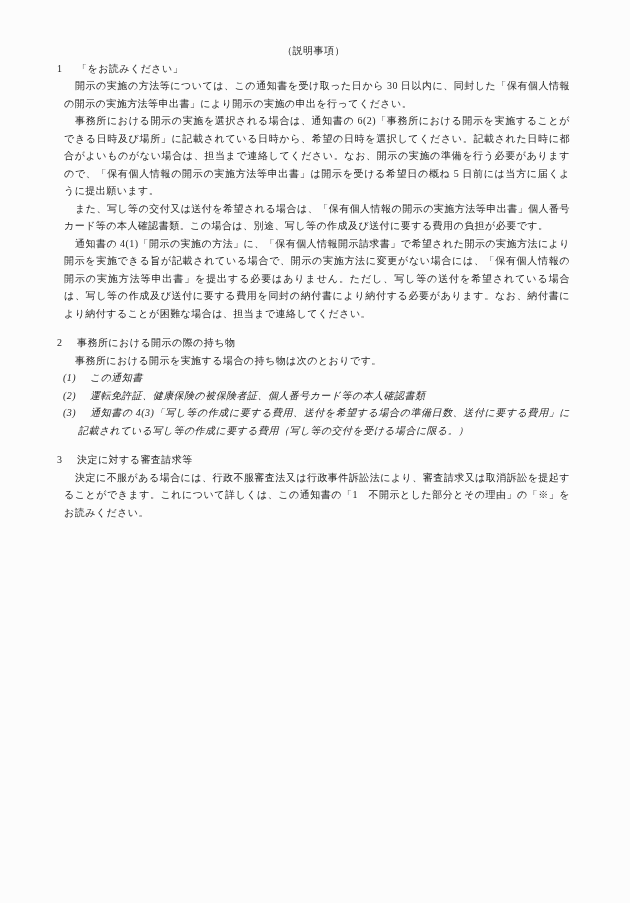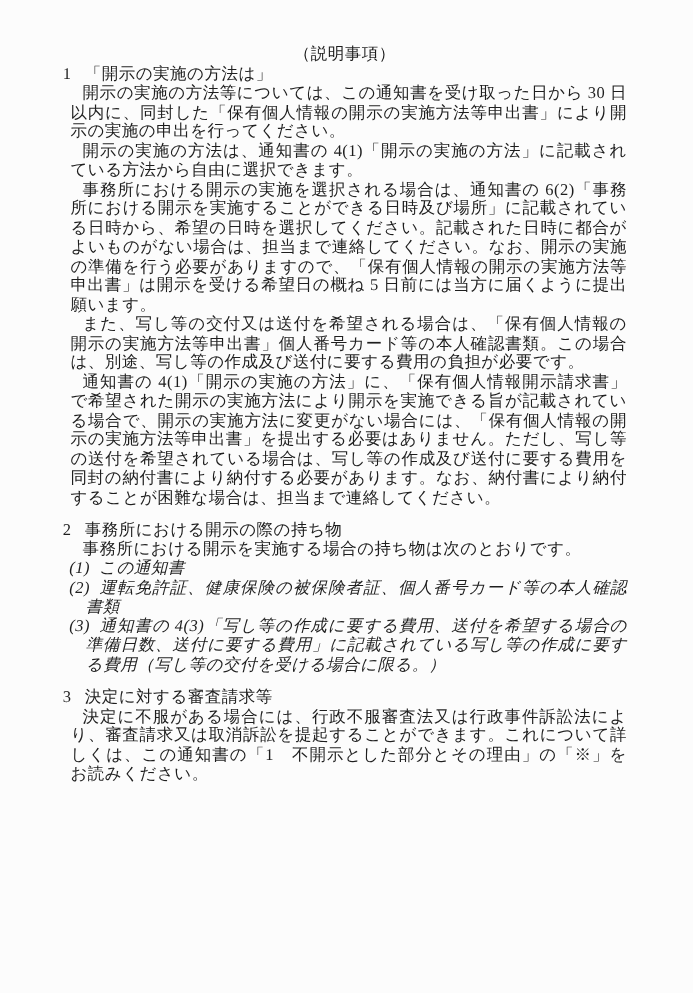--- a/index.html
+++ b/index.html
@@ -13,21 +13,21 @@
     overflow: hidden;
     background: #fcfcfc;
   }
   .page {
     box-sizing: border-box;
     width: 630px;
     height: 903px;
     padding: 42px 60px 0 57px;
     color: #1e1e1e;
     font-family: "Liberation Serif", "DejaVu Serif", serif;
-    font-size: 15px;
+    font-size: 10px;
     line-height: 17.5px;
     letter-spacing: 0.45px;
   }
   .doc-title {
     text-align: center;
     margin: 0 0 0 0;
   }
   .section { margin: 0; }
   .section + .section { margin-top: 12px; }
   .section-head { margin: 0; }
@@ -56,24 +56,23 @@
 </style>
 </head>
 <body>
 
 <div class="page">
 
   <div class="doc-title">（説明事項）</div>
 
   <section class="section">
     <div class="section-head">
-      <span class="num">1</span><span class="head-text">「開示の実施の方法は」</span>
+      <span class="num">1</span><span class="head-text">「をお読みください」</span>
     </div>
     <p class="para">開示の実施の方法等については、この通知書を受け取った日から 30 日以内に、同封した「保有個人情報の開示の実施方法等申出書」により開示の実施の申出を行ってください。</p>
-    <p class="para">開示の実施の方法は、通知書の 4(1)「開示の実施の方法」に記載されている方法から自由に選択できます。</p>
     <p class="para">事務所における開示の実施を選択される場合は、通知書の 6(2)「事務所における開示を実施することができる日時及び場所」に記載されている日時から、希望の日時を選択してください。記載された日時に都合がよいものがない場合は、担当まで連絡してください。なお、開示の実施の準備を行う必要がありますので、「保有個人情報の開示の実施方法等申出書」は開示を受ける希望日の概ね 5 日前には当方に届くように提出願います。</p>
     <p class="para">また、写し等の交付又は送付を希望される場合は、「保有個人情報の開示の実施方法等申出書」個人番号カード等の本人確認書類。この場合は、別途、写し等の作成及び送付に要する費用の負担が必要です。</p>
     <p class="para">通知書の 4(1)「開示の実施の方法」に、「保有個人情報開示請求書」で希望された開示の実施方法により開示を実施できる旨が記載されている場合で、開示の実施方法に変更がない場合には、「保有個人情報の開示の実施方法等申出書」を提出する必要はありません。ただし、写し等の送付を希望されている場合は、写し等の作成及び送付に要する費用を同封の納付書により納付する必要があります。なお、納付書により納付することが困難な場合は、担当まで連絡してください。</p>
   </section>
 
   <section class="section">
     <div class="section-head">
       <span class="num">2</span><span class="head-text">事務所における開示の際の持ち物</span>
     </div>
     <p class="para">事務所における開示を実施する場合の持ち物は次のとおりです。</p>

